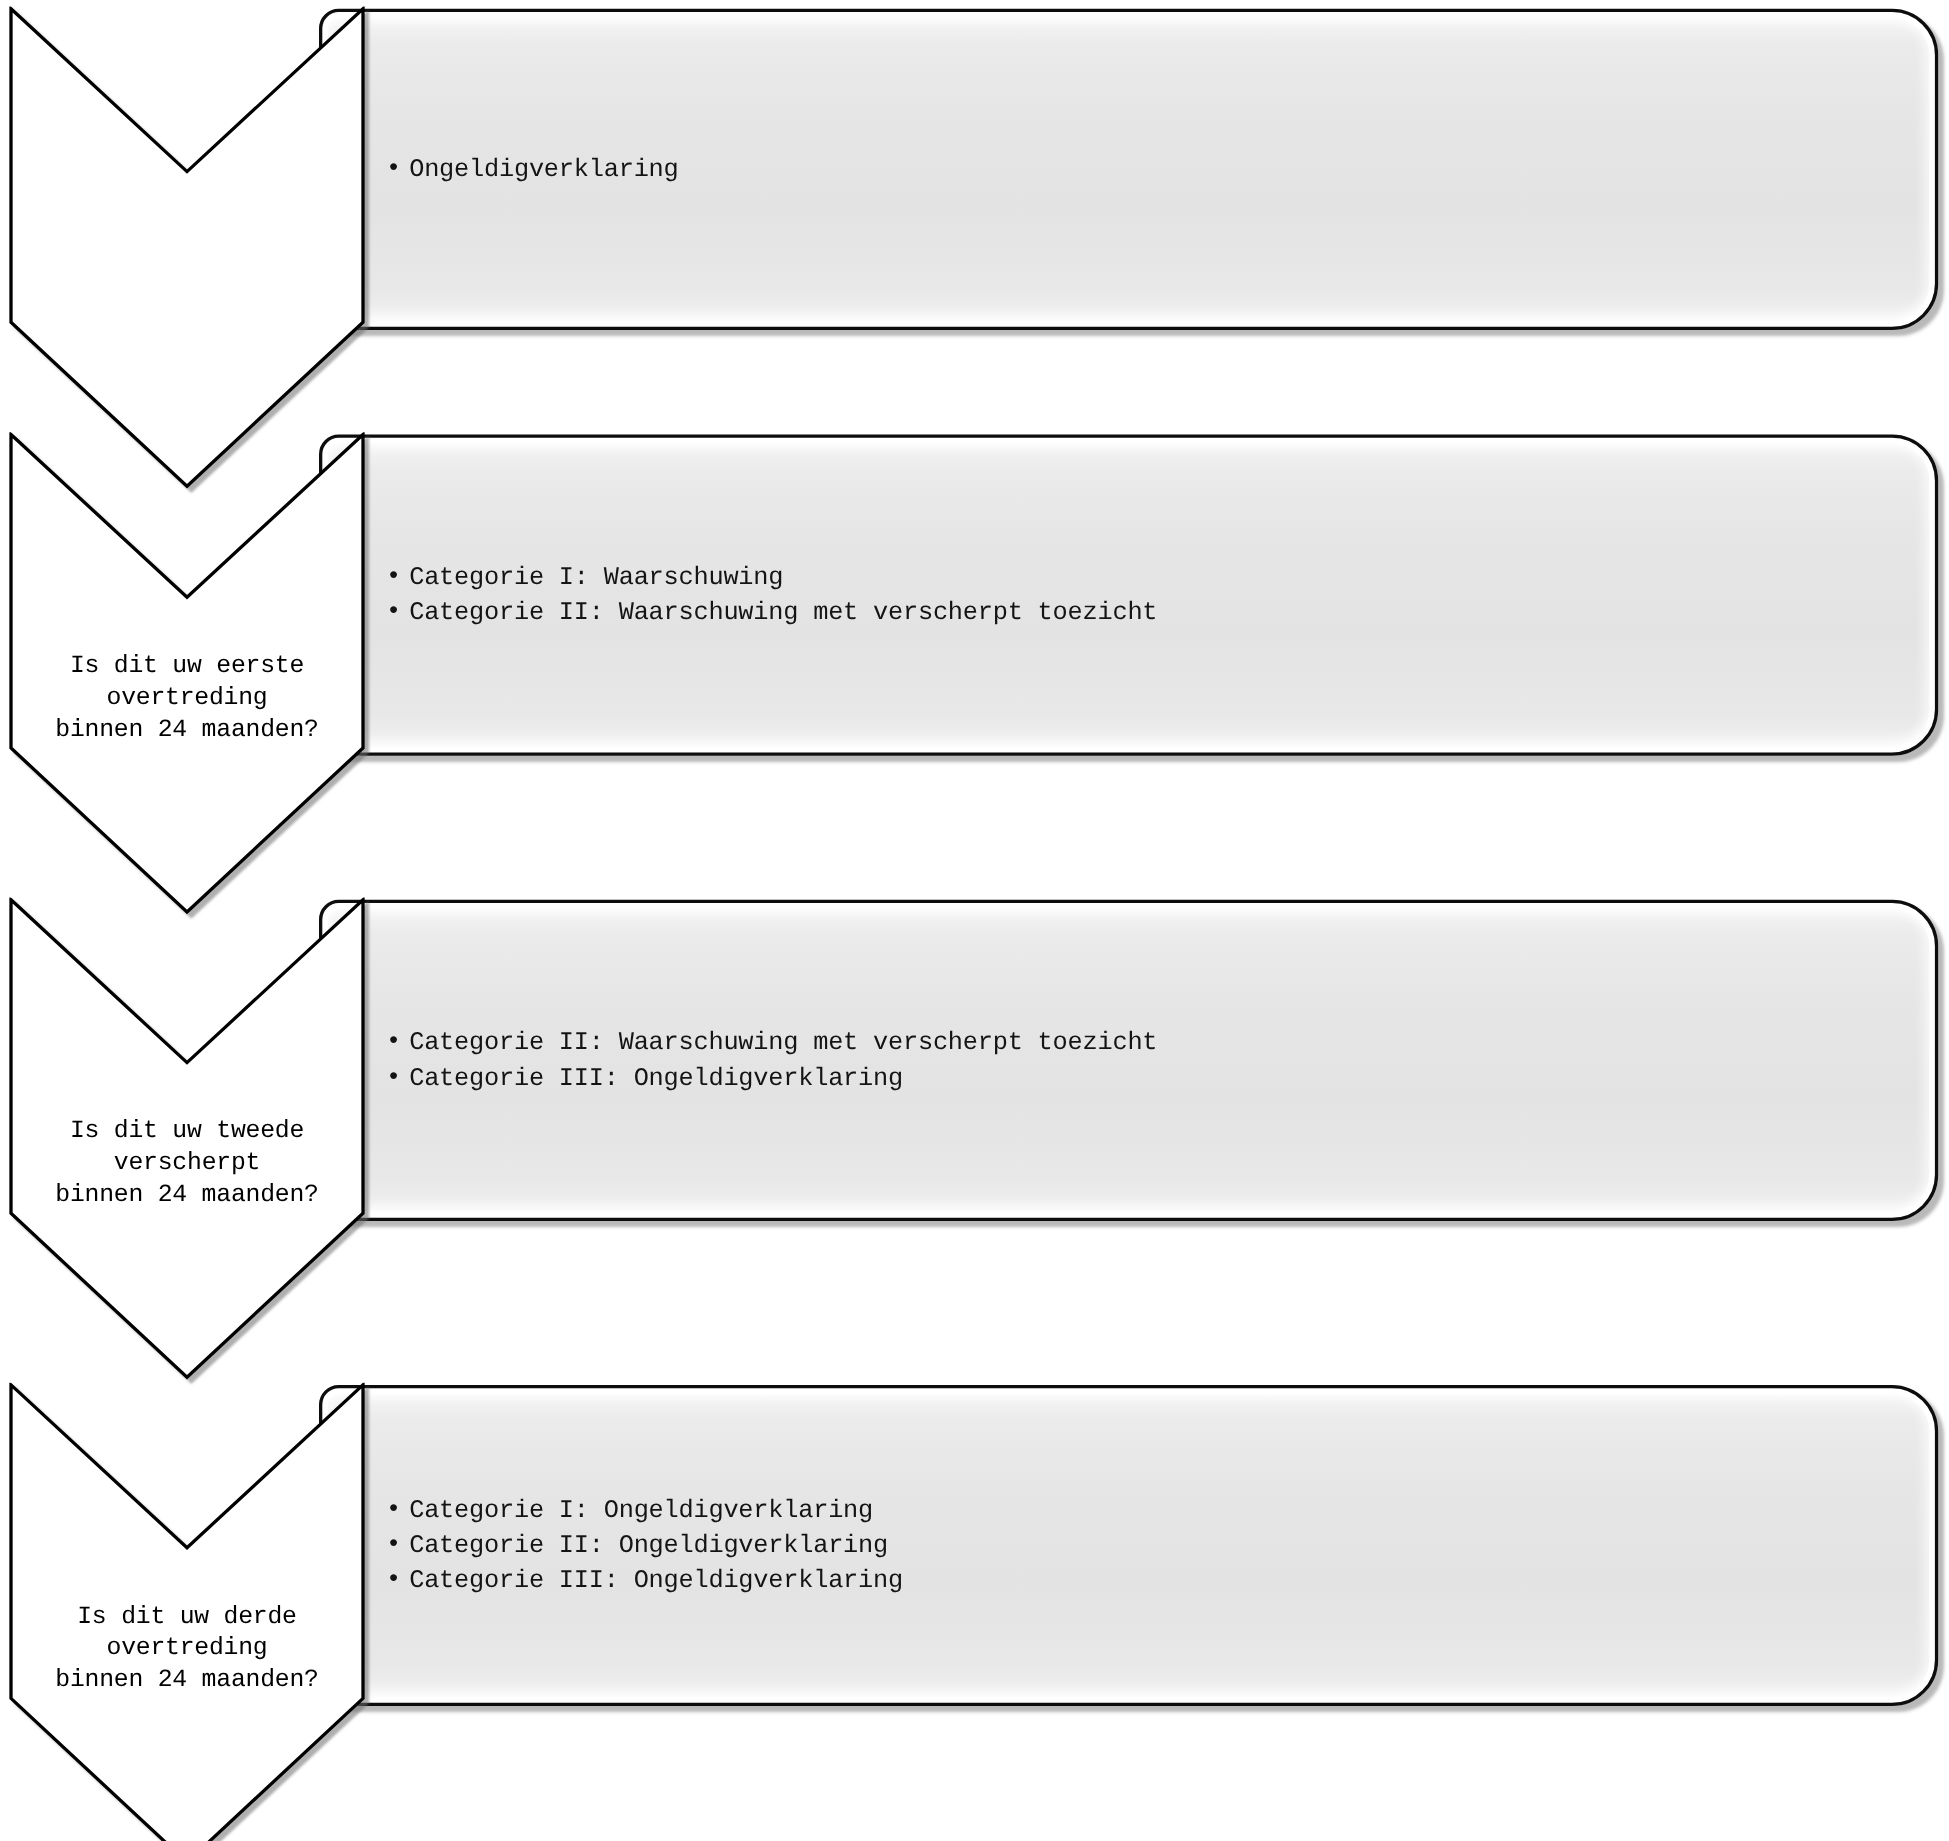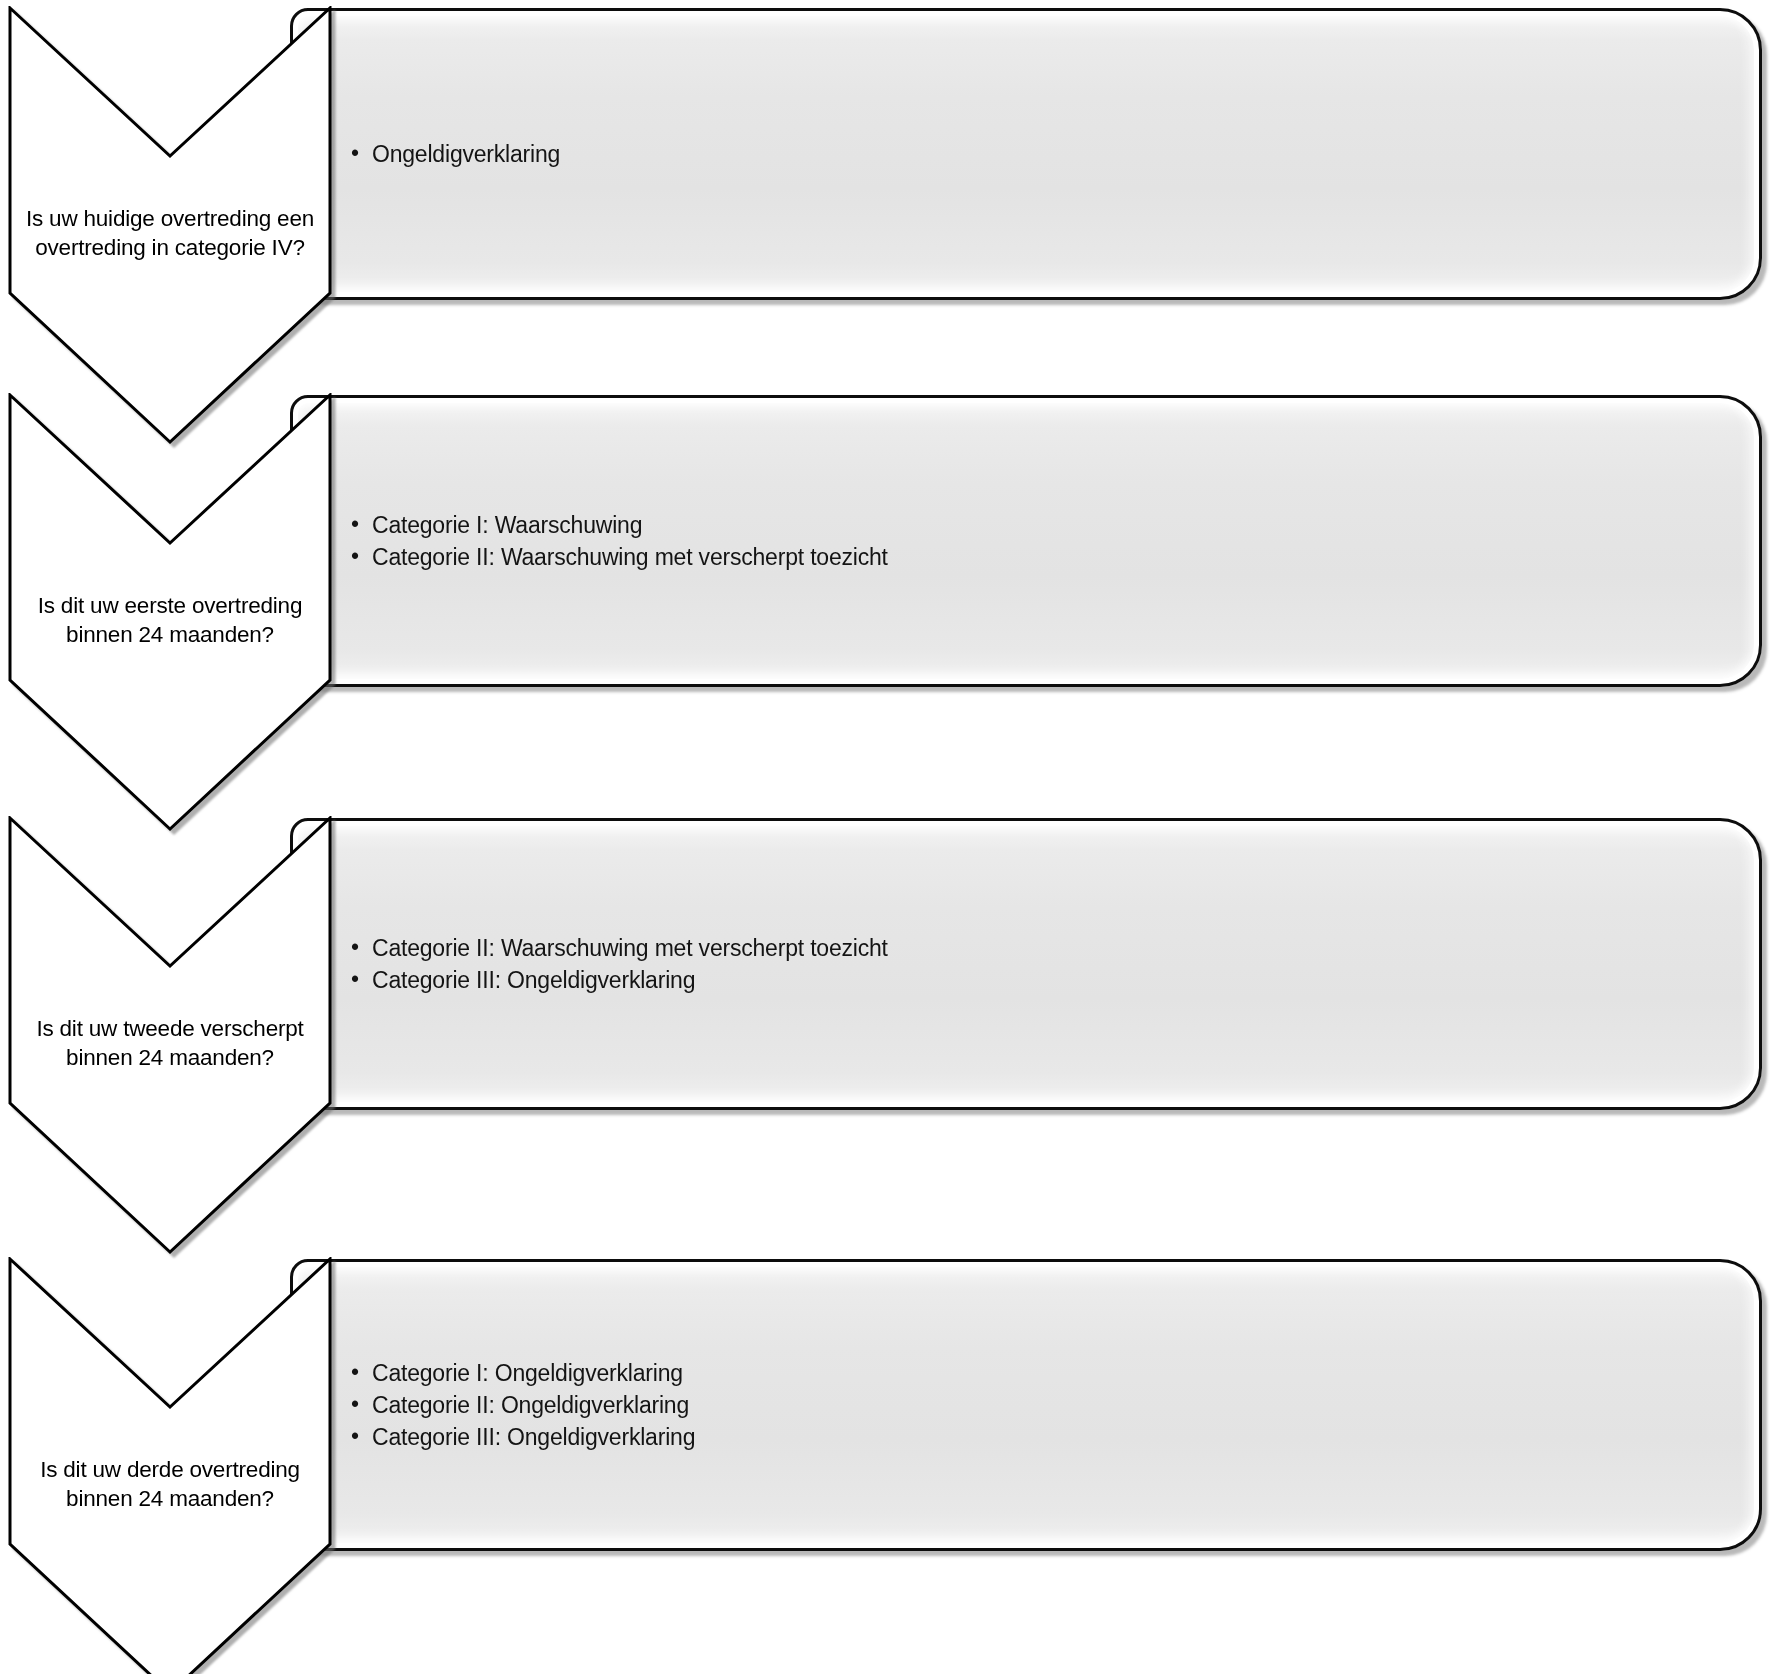--- a/index.html
+++ b/index.html
@@ -5,21 +5,21 @@
   html, body {
     margin: 0;
     padding: 0;
     background: #ffffff;
   }
   .canvas {
     position: relative;
     width: 1772px;
     height: 1674px;
     background: #ffffff;
-    font-family: Liberation Sans, sans-serif;
+    font-family: Liberation Mono, monospace;
     overflow: hidden;
   }
   .row {
     position: absolute;
     left: 0;
     width: 1772px;
     height: 440px;
   }
   .row-0 { top: 8px;    z-index: 4; }
   .row-1 { top: 395px;  z-index: 3; }
@@ -108,24 +108,20 @@
   <section class="row row-0">
     <div class="box">
       <ul class="outcomes">
         <li class="outcome">Ongeldigverklaring</li>
       </ul>
     </div>
     <div class="chev">
       <svg viewBox="0 0 324 440" aria-hidden="true">
         <path d="M2,2 L162,150 L322,2 L322,287 L162,436 L2,287 Z" fill="#ffffff" stroke="#000000" stroke-width="3" stroke-linejoin="miter"></path>
       </svg>
-      <div class="question">
-        <span>Is uw huidige overtreding een</span><br>
-        <span>overtreding in categorie IV?</span>
-      </div>
     </div>
   </section>
 
   <section class="row row-1">
     <div class="box">
       <ul class="outcomes">
         <li class="outcome">Categorie I: Waarschuwing</li>
         <li class="outcome">Categorie II: Waarschuwing met verscherpt toezicht</li>
       </ul>
     </div>

